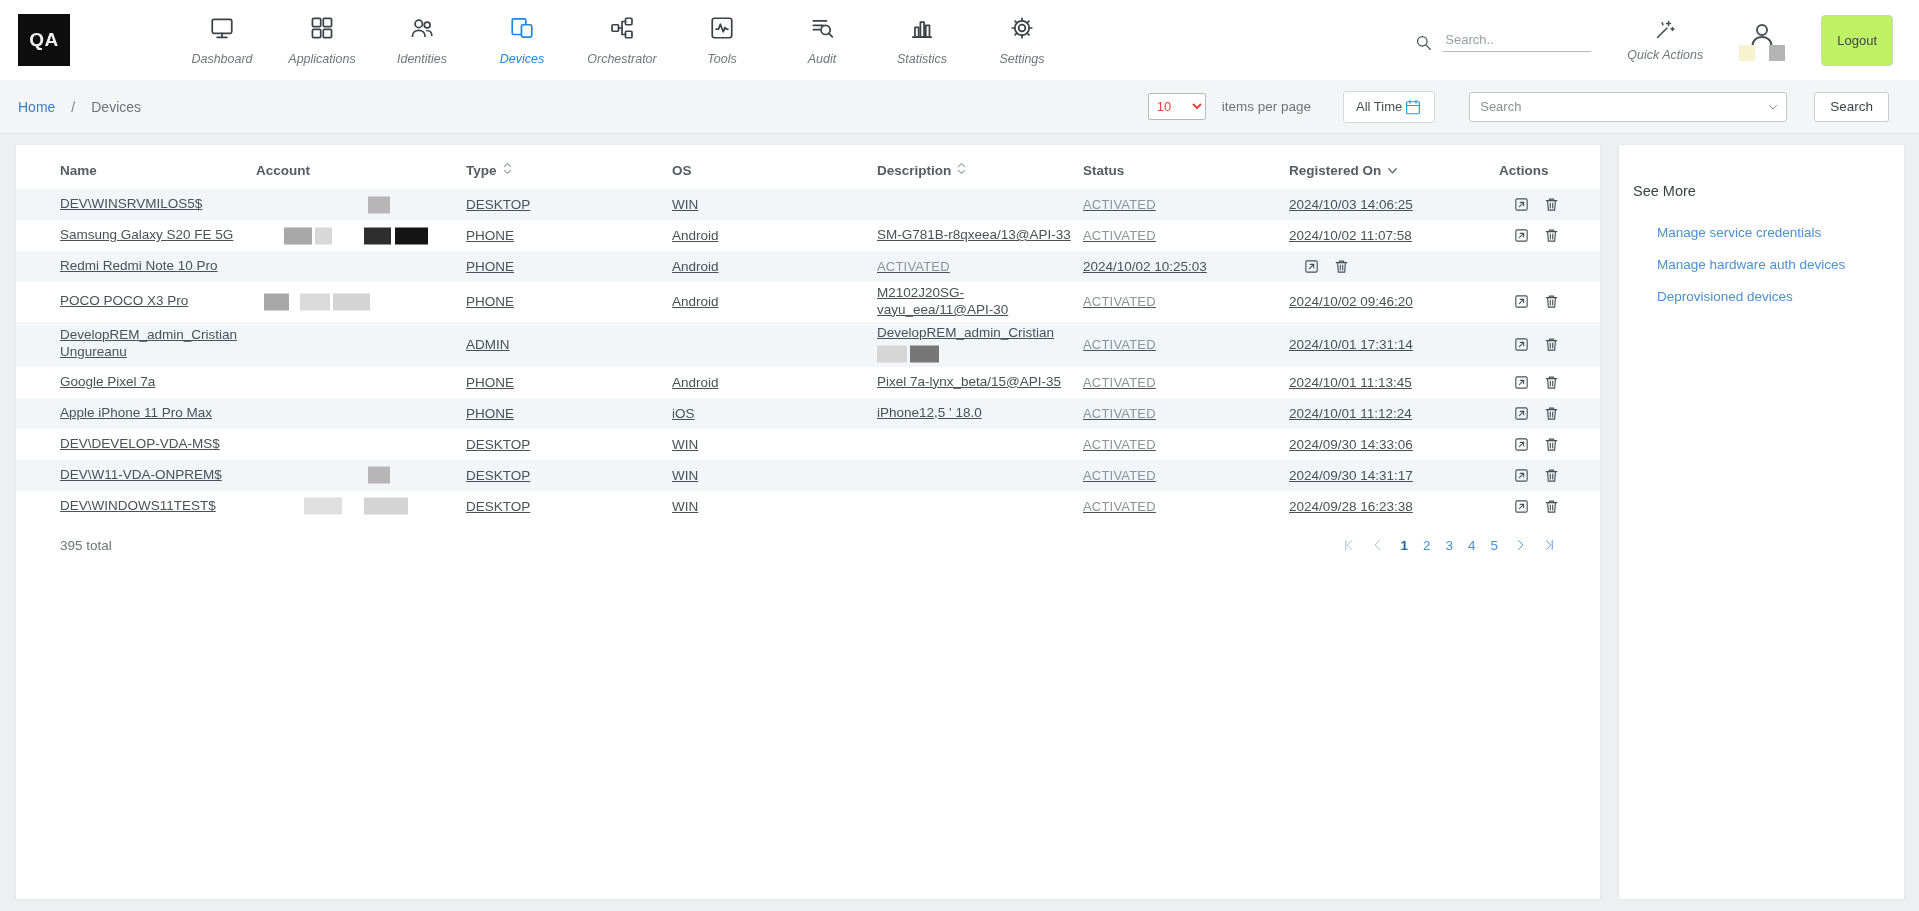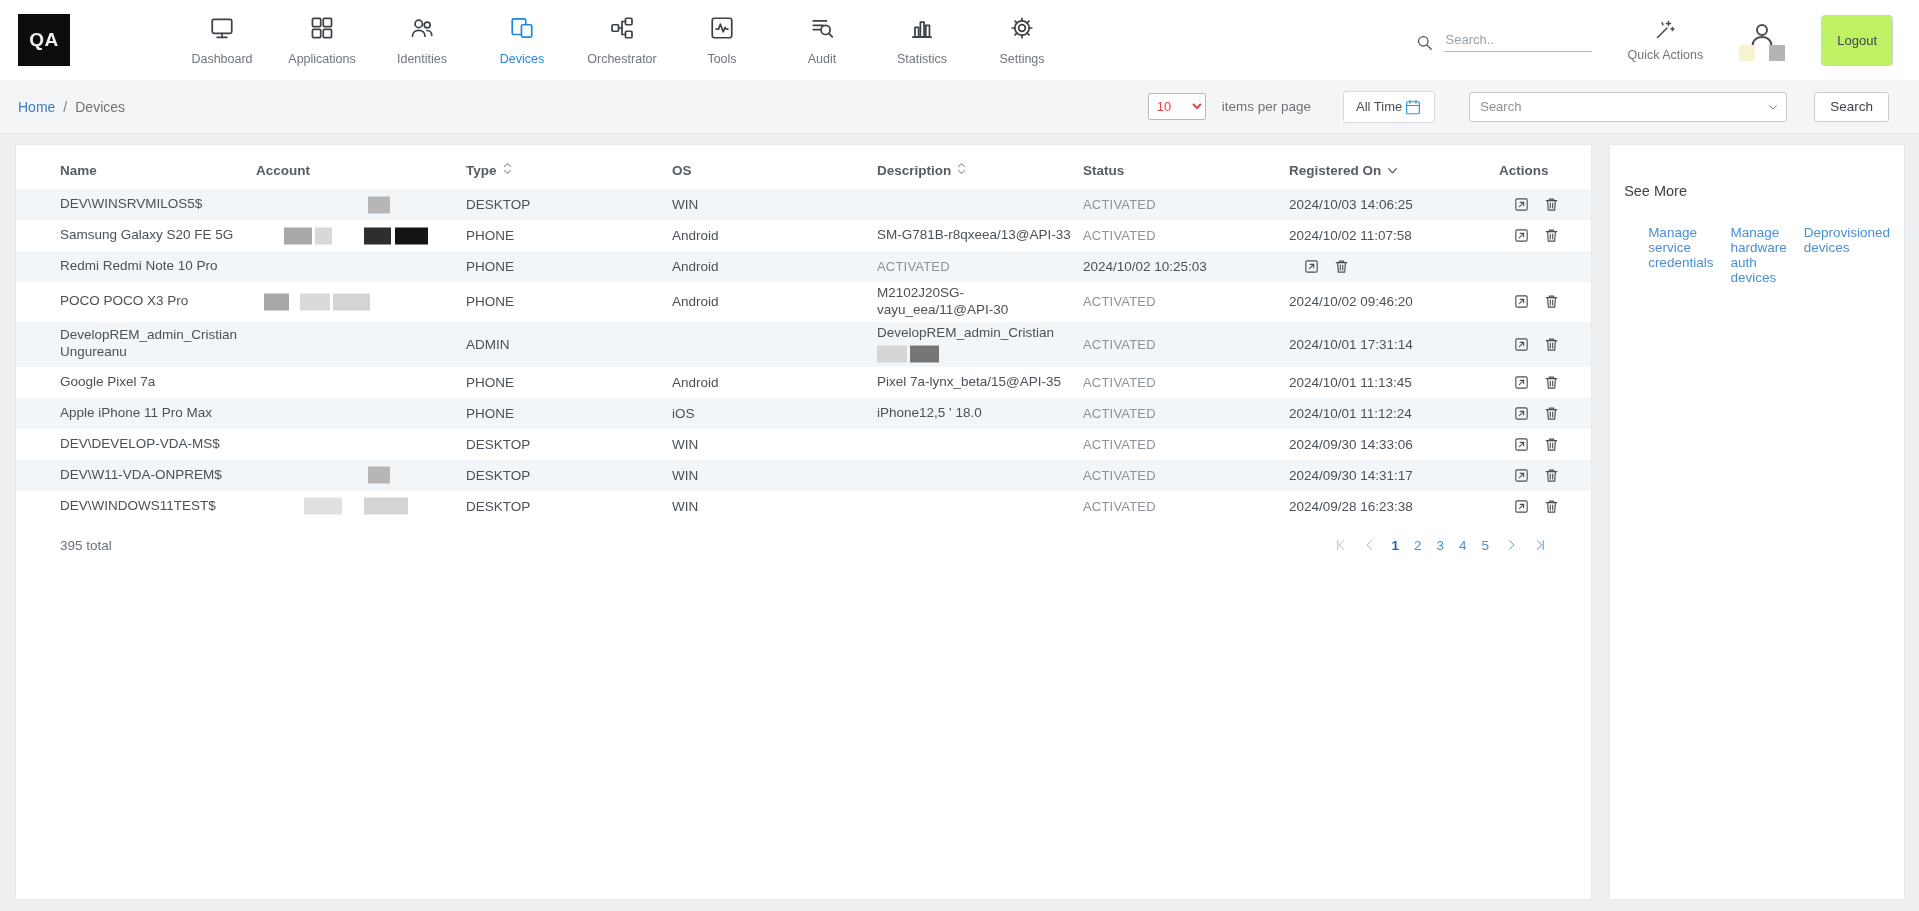--- a/index.html
+++ b/index.html
@@ -7,39 +7,39 @@
   body{font-family:"Liberation Sans",sans-serif;background:#edeff0;overflow:hidden;color:#3f4449;}
   button,input,select{font-family:inherit;outline:none;}
   a{text-decoration:none;}
 
   
   header{height:80px;background:#fff;display:flex;align-items:center;padding:0 26px 0 18px;}
   .logo{width:52px;height:52px;background:#0d0d0d;display:flex;align-items:center;justify-content:center;cursor:pointer;}
   .logo span{color:#f0f0f0;font-weight:bold;font-size:19px;letter-spacing:.5px;}
   .main-nav{display:flex;margin-left:102px;}
   .nav-item{width:100px;display:flex;flex-direction:column;align-items:center;gap:7px;cursor:pointer;color:#3c4248;}
-  .nav-label{font-size:12.5px;color:#70767b;white-space:nowrap;}
+  .nav-label{font-size:12.5px;color:#70767b;white-space:nowrap;font-style:italic;}
   .nav-item.active{color:#1d87e4;}
   .nav-item.active .nav-label{color:#1d87e4;}
   .nav-right{margin-left:auto;display:flex;align-items:center;gap:36px;}
   .nav-search{display:flex;align-items:flex-end;gap:10px;}
   .hdr-icon{color:#4a5055;display:flex;cursor:pointer;}
   .nav-search-input{border:none;border-bottom:1px solid #b6babd;width:148px;font-size:13px;padding:4px 2px;background:transparent;color:#3f4449;}
   .nav-search-input::placeholder{color:#9aa1a6;}
   .quick-actions{display:flex;flex-direction:column;align-items:center;gap:6px;cursor:pointer;color:#3c4248;}
   .user-block{display:flex;flex-direction:column;align-items:center;cursor:pointer;color:#3c4248;}
   .user-redact{display:flex;gap:14px;margin-top:-5px;}
   .ured{width:16px;height:16px;display:block;}
   .ured.y{background:#f7f3cf;}
   .ured.g{background:#b4b4b4;}
   .logout{background:#bef264;border:1px solid #cdd1d4;border-radius:4px;padding:17px 15px;font-size:13px;color:#3f4449;cursor:pointer;}
 
   
   .crumb-bar{height:54px;background:#f4f5f6;border-bottom:1px solid #e3e5e7;display:flex;align-items:center;padding:0 30px 0 18px;}
-  .breadcrumb{font-size:14px;display:flex;gap:8px;align-items:center;}
+  .breadcrumb{font-size:14px;display:flex;gap:16px;align-items:center;}
   .crumb-home{color:#3d7ec2;cursor:pointer;}
   .crumb-sep{color:#7d8388;}
   .crumb-cur{color:#6d7378;}
   .toolbar{margin-left:auto;display:flex;align-items:center;}
   .pp-select{width:58px;height:27px;border:1px solid #b6babd;border-radius:2px;font-size:13px;color:#ef4444;background:#fff;padding:0 4px;}
   .pp-label{font-size:13.5px;color:#6d7378;margin:0 32px 0 16px;}
   .time-btn{display:flex;align-items:center;gap:2px;background:#fff;border:1px solid #d6d9db;border-radius:3px;padding:6px 12px;font-size:13px;color:#4a5055;cursor:pointer;margin-right:34px;}
   .cal{color:#2f9ad3;display:flex;}
   .search-combo{position:relative;width:318px;height:30px;margin-right:27px;}
   .search-combo input{width:100%;height:100%;border:1px solid #c3c7ca;border-radius:3px;padding:0 26px 0 10px;font-size:13px;color:#3f4449;background:#fff;}
@@ -47,21 +47,21 @@
   .caret{position:absolute;right:8px;top:9px;color:#6d7378;cursor:pointer;display:flex;}
   .search-btn{background:#fff;border:1px solid #c9cdd0;border-radius:3px;height:30px;padding:0 15px;font-size:13.5px;color:#3f4449;cursor:pointer;}
 
   
   .content{display:flex;gap:17px;padding:10px 14px 0 15px;height:777px;}
   .table-card{width:1586px;height:756px;background:#fff;border:1px solid #e7e9eb;padding-top:6px;}
   .t-head,.t-row{display:grid;grid-template-columns:196px 210px 206px 205px 206px 206px 210px 1fr;padding-left:44px;padding-right:20px;}
   .t-head{height:38px;align-items:center;font-size:13.5px;font-weight:bold;color:#565c62;}
   .th{display:flex;align-items:center;gap:6px;}
   .th.sortable{cursor:pointer;}
-  .t-row{min-height:31px;align-items:center;font-size:13.5px;color:#4b5156;}
+  .t-row{min-height:31px;align-items:center;font-size:13.5px;color:#4b5156;text-decoration:underline;}
   .t-row.alt{background:#f2f6f9;}
   .td{padding-right:10px;}
   .td.name{line-height:1.25;word-break:break-word;padding-top:3px;padding-bottom:3px;}
   .td.account{position:relative;height:100%;}
   .redact{position:absolute;top:50%;transform:translateY(-50%);height:17px;display:block;}
   .td.desc{line-height:1.25;padding-top:3px;padding-bottom:3px;}
   .desc-blocks{position:relative;display:block;height:20px;margin-top:2px;}
   .td.status{color:#8d9398;font-size:13px;letter-spacing:.2px;}
   .td.actions{display:flex;gap:13px;padding-left:14px;}
   .act{color:#4a5055;display:flex;cursor:pointer;}
@@ -70,21 +70,21 @@
   .total{font-size:13.5px;color:#6d7378;}
   .pagination{margin-left:auto;display:flex;align-items:center;gap:15px;font-size:13.5px;}
   .pg-btn{display:flex;cursor:pointer;color:#4a8fd3;}
   .pg-btn.muted{color:#9fb6c6;}
   .pg-num{color:#4a8fd3;cursor:pointer;}
   .pg-num.current{color:#1f66a9;font-weight:bold;}
 
   
   .side-card{flex:1;background:#fff;border:1px solid #e7e9eb;padding:38px 14px 0 14px;height:756px;}
   .side-title{font-size:14.5px;color:#3d4247;}
-  .side-links{display:flex;flex-direction:row;gap:17px;margin:26px 0 0 24px;justify-content:space-between;}
+  .side-links{display:flex;flex-direction:column;gap:17px;margin:26px 0 0 24px;justify-content:space-between;}
   .side-link{color:#4a8fd3;font-size:13.5px;cursor:pointer;}
 </style>
 </head>
 <body>
 
 <header>
   <div class="logo">
     <span>QA</span>
   </div>
   <nav class="main-nav">

